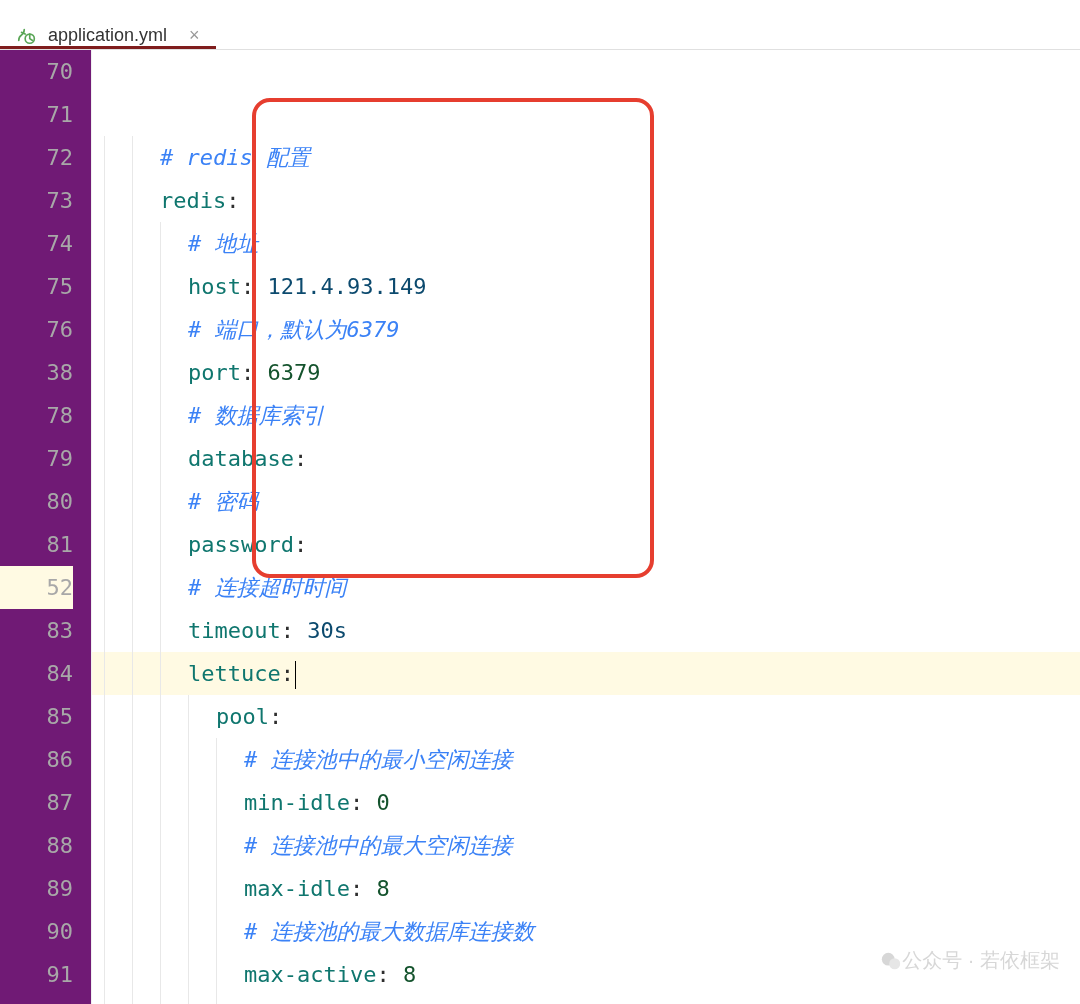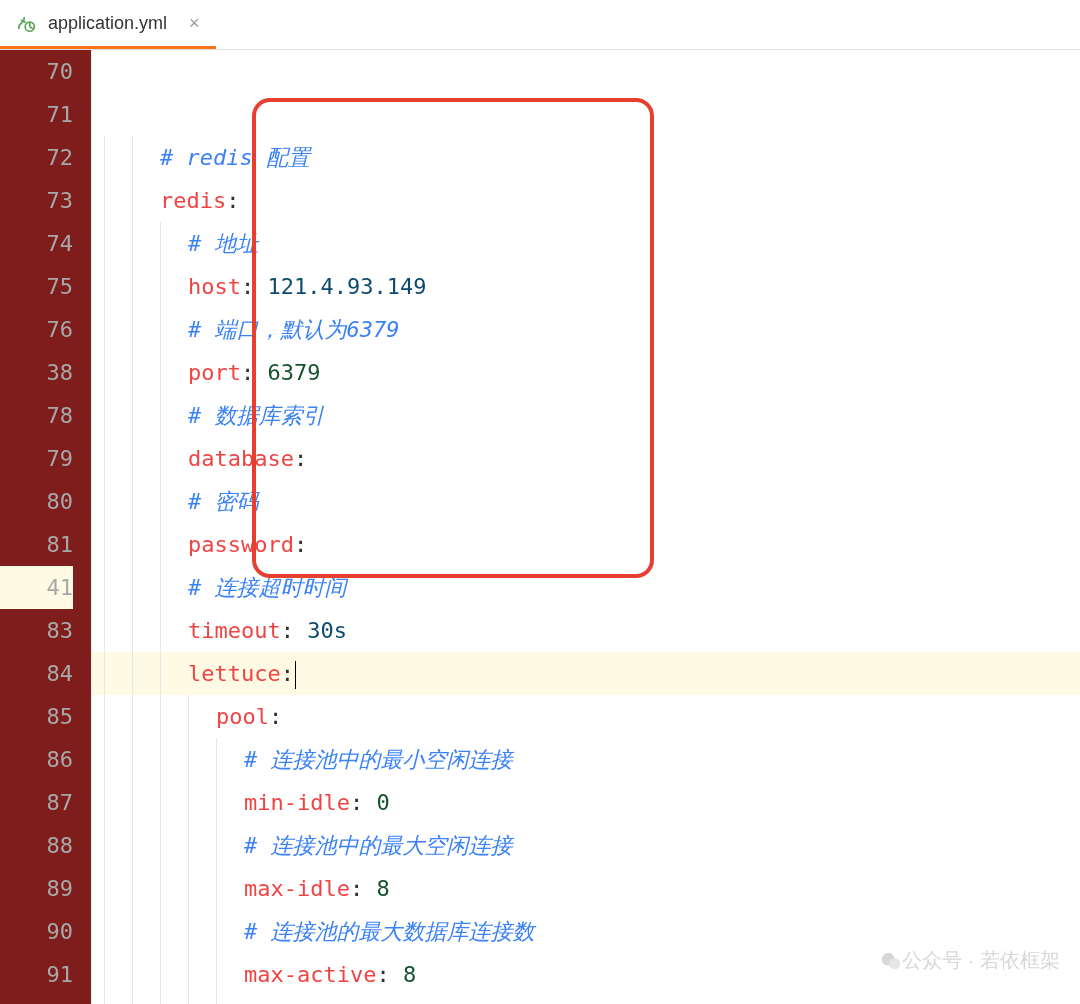--- a/index.html
+++ b/index.html
@@ -13,24 +13,24 @@
     }
     .tab-bar {
       display: flex;
       align-items: center;
       border-bottom: 1px solid #e0e0e0;
       height: 50px;
       background: #fff;
     }
     .tab {
       display: flex;
-      align-items: center;
+      align-items: flex-end;
       padding: 0 16px;
       height: 100%;
-      border-bottom: 3px solid #f97316;
+      border-bottom: 3px solid #7f1d1d;
       gap: 10px;
       font-size: 18px;
       color: #333;
     }
     .tab-icon {
       width: 22px;
       height: 22px;
       display: flex;
       align-items: center;
       justify-content: center;
@@ -48,21 +48,21 @@
       font-size: 22px;
       line-height: 43px;
       position: relative;
     }
     .gutter {
       width: 92px;
       text-align: right;
       padding-right: 18px;
       color: #a8a8a8;
       user-select: none;
-      background: #7f1d1d;
+      background: #701a75;
       border-right: 1px solid #f0f0f0;
     }
     .code-area {
       flex: 1;
       padding-left: 0;
       position: relative;
       white-space: pre;
     }
     .line-row {
       display: flex;
@@ -84,21 +84,21 @@
       border-left: 1px solid #e8e8e8;
       vertical-align: top;
     }
     .current-line {
       background: #fffae3;
     }
     .gutter .current-line {
       background: #fffae3;
     }
     .tok-comment { color: #3b82f6; font-style: italic; }
-    .tok-key { color: #ef4444; }
+    .tok-key { color: #0f766e; }
     .tok-text { color: #0c4a6e; }
     .tok-number { color: #14532d; }
     .tok-colon { color: #2e2e2e; }
     .highlight-box {
       position: absolute;
       border: 4px solid #e63e2f;
       border-radius: 18px;
       left: 160px;
       top: 48px;
       width: 402px;
@@ -154,21 +154,21 @@
       <div class="line-num">72</div>
       <div class="line-num">73</div>
       <div class="line-num">74</div>
       <div class="line-num">75</div>
       <div class="line-num">76</div>
       <div class="line-num">38</div>
       <div class="line-num">78</div>
       <div class="line-num">79</div>
       <div class="line-num">80</div>
       <div class="line-num">81</div>
-      <div class="line-num current-line">41</div>
+      <div class="line-num current-line">52</div>
       <div class="line-num">83</div>
       <div class="line-num">84</div>
       <div class="line-num">85</div>
       <div class="line-num">86</div>
       <div class="line-num">87</div>
       <div class="line-num">88</div>
       <div class="line-num">89</div>
       <div class="line-num">90</div>
       <div class="line-num">91</div>
     </div>

